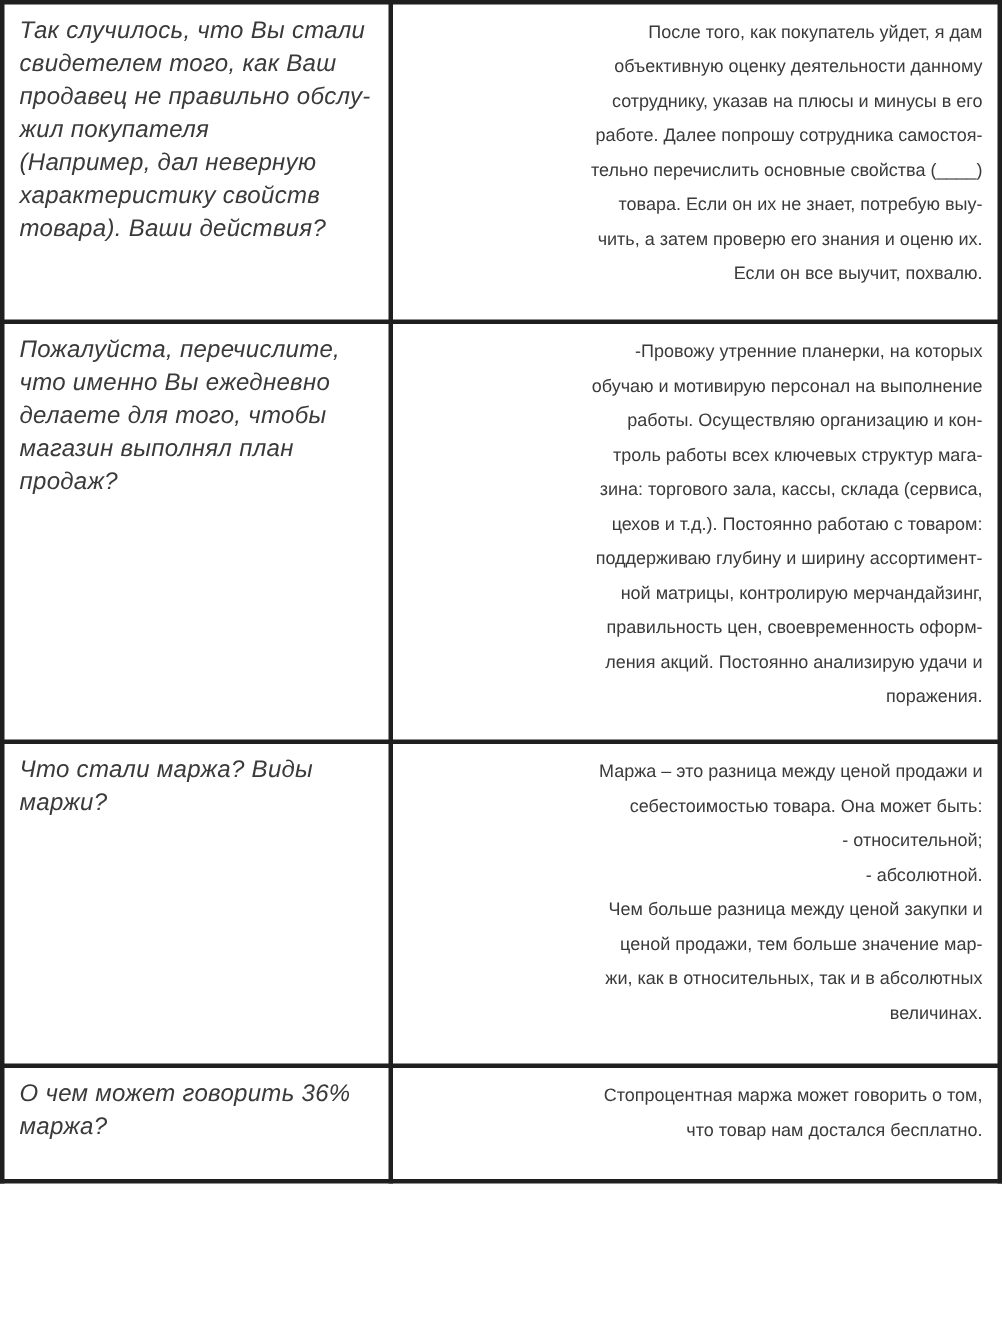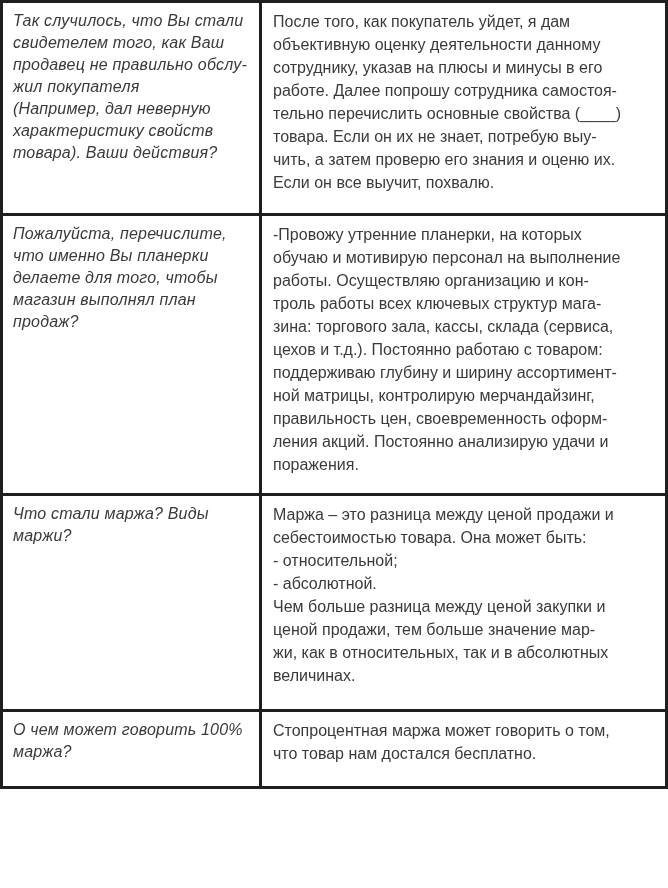--- a/index.html
+++ b/index.html
@@ -32,23 +32,24 @@
     width: 259px;
     font-family: "Liberation Sans", sans-serif;
     font-style: italic;
     font-size: 16px;
     line-height: 22px;
     padding: 7px 10px 4px 10px;
     letter-spacing: 0.2px;
   }
   td.a-cell {
     font-family: "Liberation Sans", sans-serif;
-    font-size: 16px;
+    font-size: 12px;
     line-height: 23px;
     padding: 7px 10px 4px 11px;
+    text-align: right;
   }
   tr.row-0 { height: 213px; }
   tr.row-1 { height: 280px; }
   tr.row-2 { height: 216px; }
   tr.row-3 { height: 77px; }
   tr.row-4 { height: auto; }
 </style>
 </head>
 <body>
 
@@ -67,21 +68,21 @@
 объективную оценку деятельности данному
 сотруднику, указав на плюсы и минусы в его
 работе. Далее попрошу сотрудника самостоя-
 тельно перечислить основные свойства (____)
 товара. Если он их не знает, потребую выу-
 чить, а затем проверю его знания и оценю их.
 Если он все выучит, похвалю.</td>
       </tr>
       <tr class="row-1">
         <td class="q-cell">Пожалуйста, перечислите,
-что именно Вы планерки
+что именно Вы ежедневно
 делаете для того, чтобы
 магазин выполнял план
 продаж?</td>
         <td class="a-cell">-Провожу утренние планерки, на которых
 обучаю и мотивирую персонал на выполнение
 работы. Осуществляю организацию и кон-
 троль работы всех ключевых структур мага-
 зина: торгового зала, кассы, склада (сервиса,
 цехов и т.д.). Постоянно работаю с товаром:
 поддерживаю глубину и ширину ассортимент-
@@ -96,20 +97,20 @@
         <td class="a-cell">Маржа – это разница между ценой продажи и
 себестоимостью товара. Она может быть:
 - относительной;
 - абсолютной.
 Чем больше разница между ценой закупки и
 ценой продажи, тем больше значение мар-
 жи, как в относительных, так и в абсолютных
 величинах.</td>
       </tr>
       <tr class="row-3">
-        <td class="q-cell">О чем может говорить 100%
+        <td class="q-cell">О чем может говорить 36%
 маржа?</td>
         <td class="a-cell">Стопроцентная маржа может говорить о том,
 что товар нам достался бесплатно.</td>
       </tr>
     </tbody>
   </table>
 </div>
 
 </body></html>

